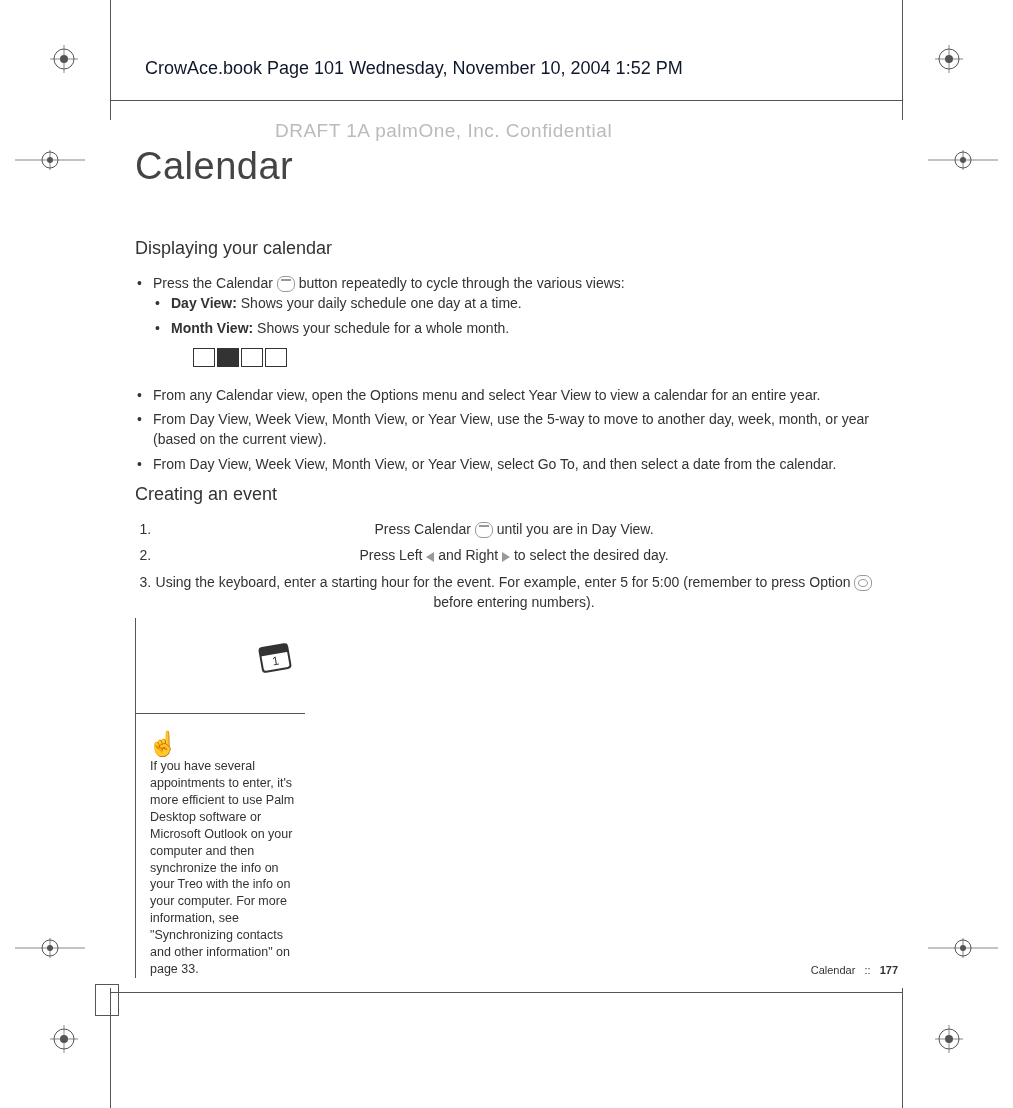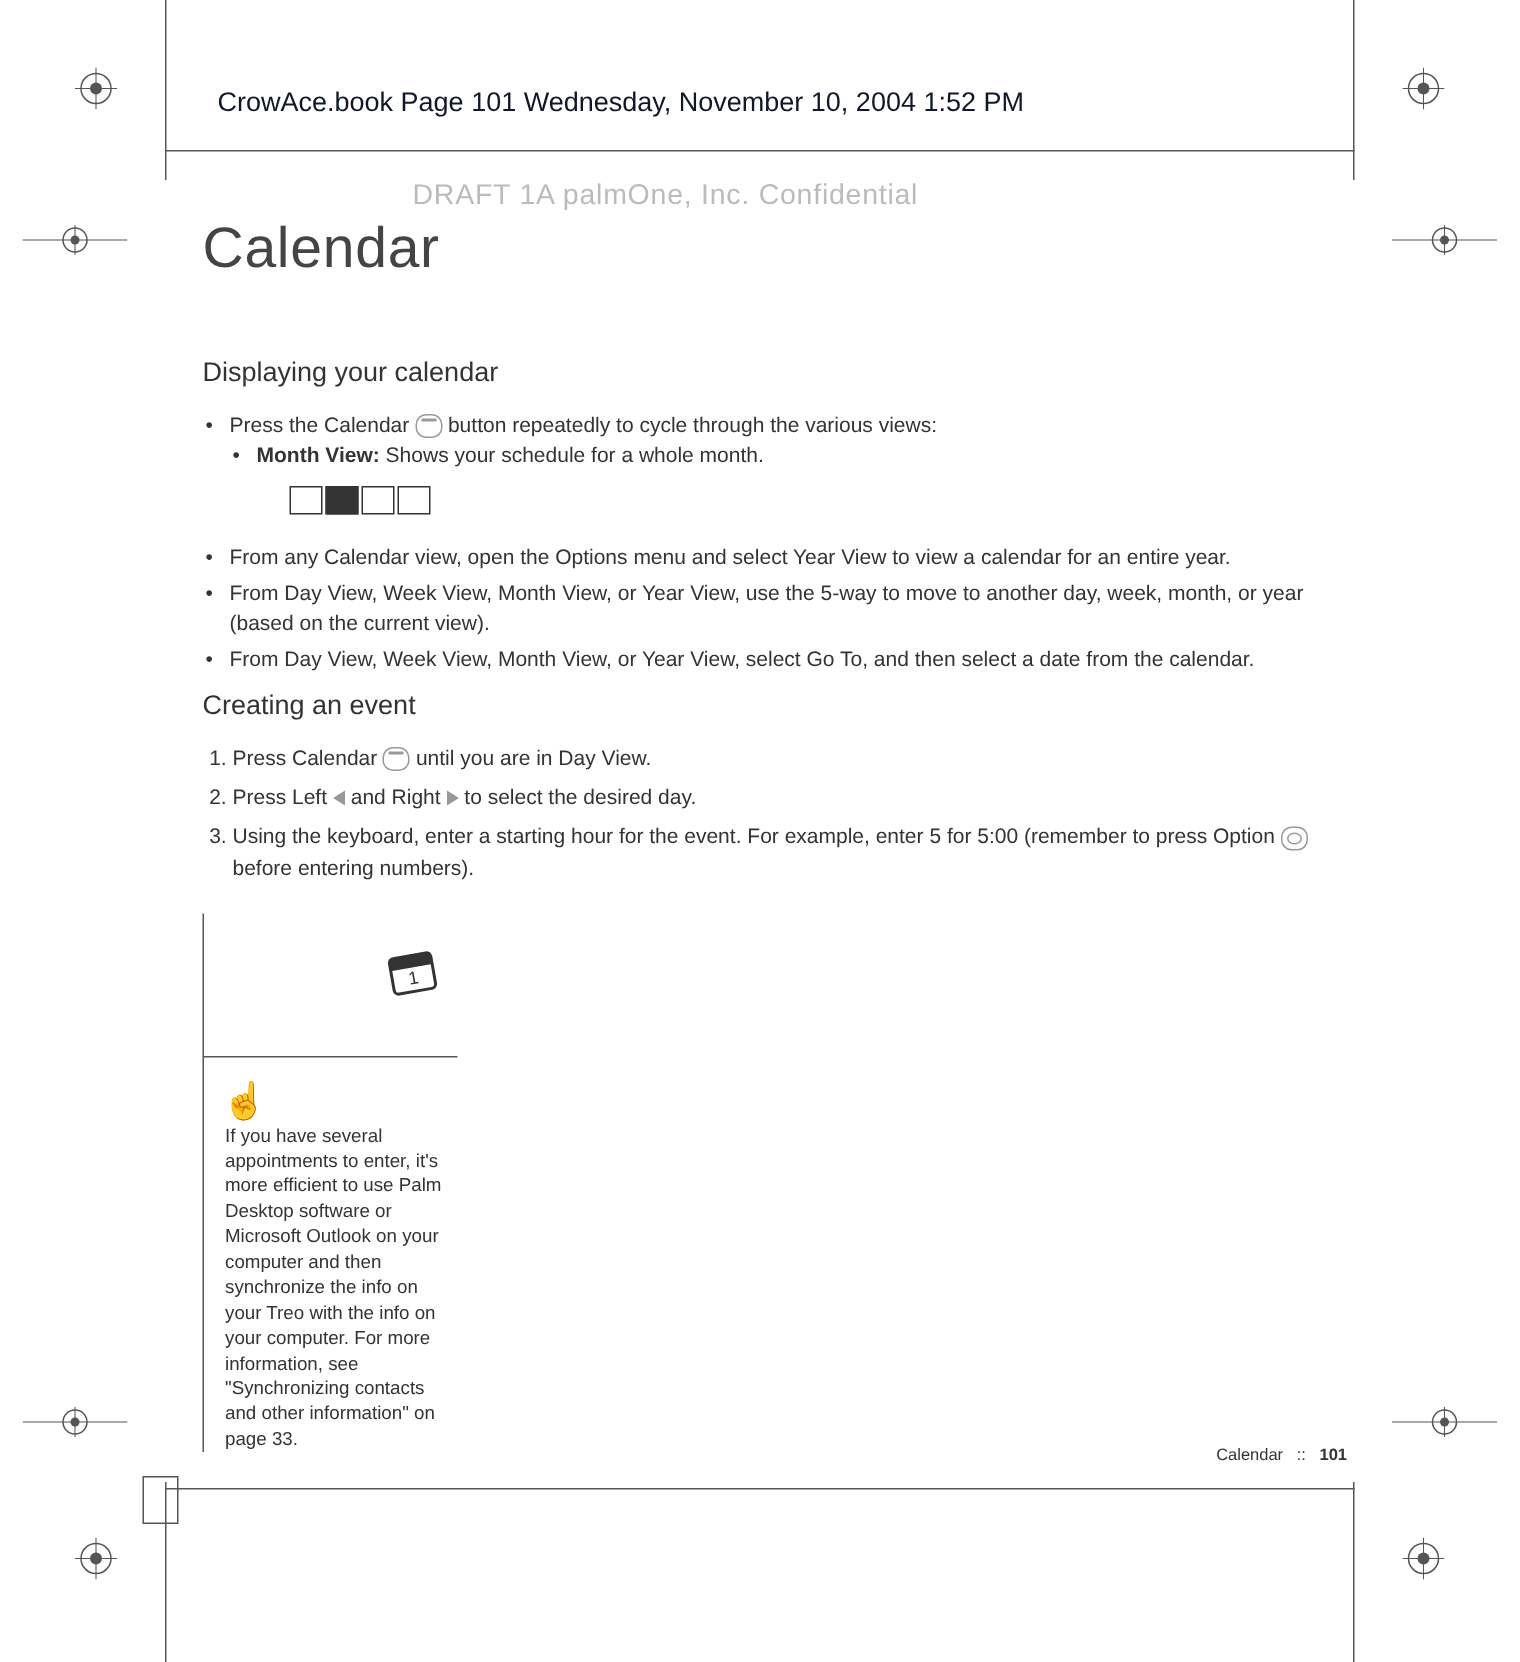--- a/index.html
+++ b/index.html
@@ -151,20 +151,21 @@
   .sub-ul li::before {
     content: "•";
     position: absolute;
     left: 2px;
     top: 0;
   }
   .b { font-weight: 600; }
   ol {
     padding-left: 20px;
     margin: 0;
+    text-align: center;
   }
   ol li { margin-bottom: 6px; }
   .inline-icon {
     display: inline-block;
     vertical-align: middle;
     width: 16px;
     height: 14px;
     border: 1px solid #999;
     border-radius: 7px;
     position: relative;
@@ -312,20 +313,21 @@
     <h1>Calendar</h1>
 
     <h2>Displaying your calendar</h2>
     <div class="body">
       <ul>
         <li>
           <span>Press the Calendar </span>
           <span class="inline-icon calendar"></span>
           <span> button repeatedly to cycle through the various views:</span>
           <ul class="sub-ul">
+            <li><span class="b">Day View:</span><span> Shows your daily schedule one day at a time.</span></li>
             <li><span class="b">Month View:</span><span> Shows your schedule for a whole month.</span></li>
           </ul>
           <div class="view-icons">
             <div class="vi"></div>
             <div class="vi sel"></div>
             <div class="vi"></div>
             <div class="vi"></div>
           </div>
         </li>
         <li>From any Calendar view, open the Options menu and select Year View to view a calendar for an entire year.</li>
@@ -367,15 +369,15 @@
           <text x="20" y="27" font-size="12" text-anchor="middle" fill="#333" transform="rotate(-10 20 20)">1</text>
         </svg>
     </div>
     <div class="tip-icon">☝</div>
     <div style="margin-top:40px;">If you have several appointments to enter, it's more efficient to use Palm Desktop software or Microsoft Outlook on your computer and then synchronize the info on your Treo with the info on your computer. For more information, see "Synchronizing contacts and other information" on page 33.</div>
   </div>
 
   <div class="footer-pg">
     <span>Calendar</span>
     <span class="sep">::</span>
-    <span class="num">101</span>
+    <span class="num">177</span>
   </div>
 </div>
 
 </body></html>

